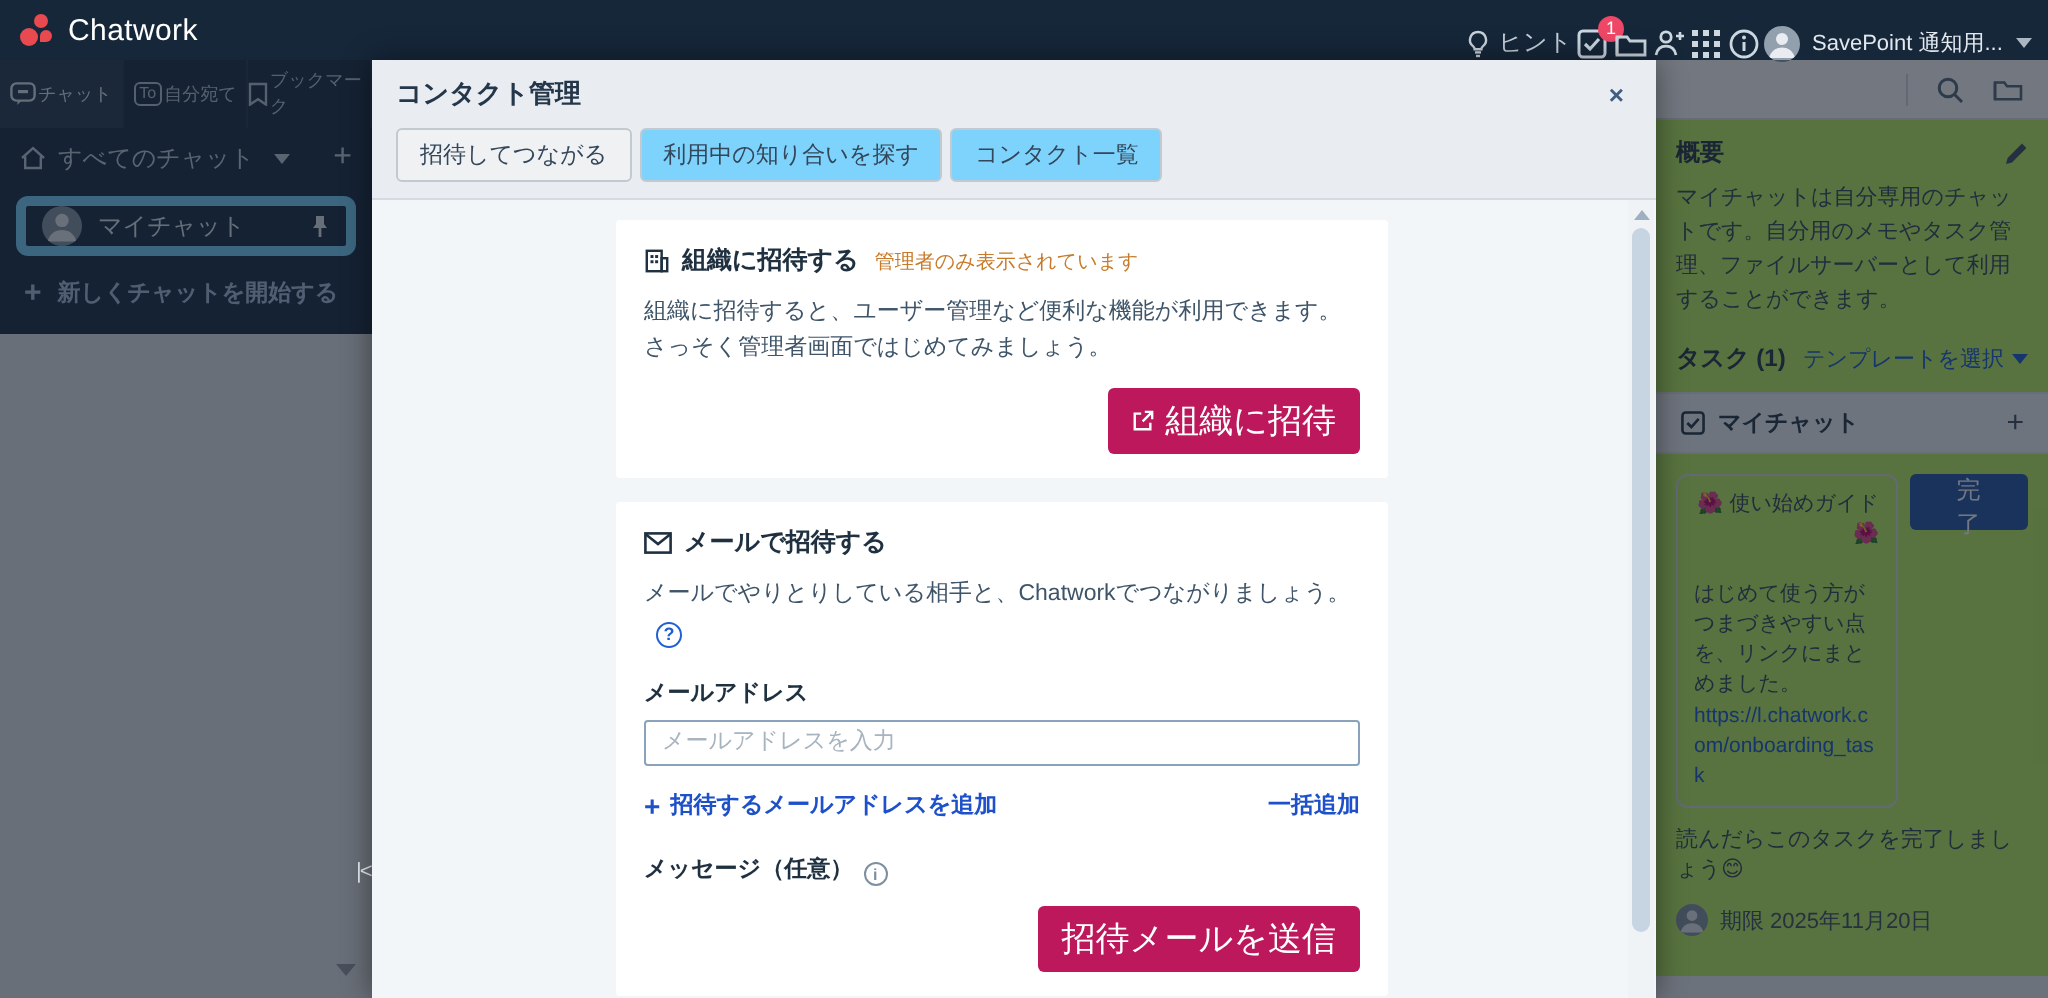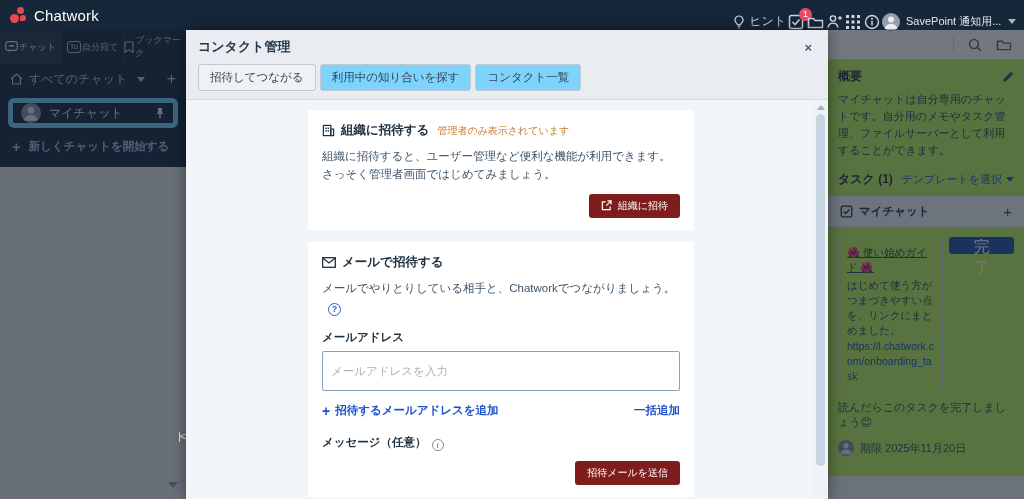--- a/index.html
+++ b/index.html
@@ -60,23 +60,23 @@
   .rp-title { font-size:12px; font-weight:bold; color:#2b3c4e; }
   .rp-desc { font-size:11px; color:#3c4f63; line-height:1.55; margin-bottom:12px; }
   .rp-task-head { display:flex; align-items:center; justify-content:space-between; margin:4px 0 8px; }
   .rp-link { color:#2160d3; font-size:11px; cursor:pointer; display:flex; align-items:center; gap:4px; }
   .tri { width:0; height:0; border-left:4px solid transparent; border-right:4px solid transparent; border-top:5px solid #2160d3; }
   .add-task { display:flex; align-items:center; gap:6px; background:#f2f5f8; border-top:1px solid #e1e6eb; border-bottom:1px solid #e1e6eb;
     margin:0 -10px; padding:6px 12px; color:#2b3c4e; font-size:11.5px; font-weight:bold; cursor:pointer; }
   .add-task .plus { margin-left:auto; font-weight:normal; font-size:15px; color:#44556a; }
   .task-wrap { display:flex; gap:6px; padding:10px 0 4px; }
   .task-card { width:132px; border:1px solid #d8dde3; border-radius:6px; padding:7px 8px; font-size:10.5px; color:#3b4d60; line-height:1.45; }
-  .task-card .flower-line { text-align:left; margin-bottom:2px;text-decoration:underline; }
+  .task-card .flower-line { text-align:right; margin-bottom:14px; }
   .task-card a { color:#2160d3; word-break:break-all; text-decoration:none; font-size:10.5px; cursor:pointer; }
-  .btn-done { height:17px; background:#2c5cad; color:#fff; border:none; border-radius:3px; font-size:16px; padding:0 20px;
+  .btn-done { height:28px; background:#2c5cad; color:#fff; border:none; border-radius:3px; font-size:12px; padding:0 20px;
     cursor:pointer; font-family:inherit; }
   .task-note { font-size:11px; color:#3b4d60; margin:4px 0 10px; }
   .task-due { display:flex; align-items:center; gap:6px; font-size:11px; color:#44566a; padding-bottom:10px; }
   .avatar-xs { width:16px; height:16px; border-radius:50%; background:#8b99a8; display:flex; align-items:center; justify-content:center; overflow:hidden; }
 
   
   .overlay { position:absolute; top:30px; left:0; width:1024px; height:469px; background:rgba(13,22,36,.58); z-index:60; }
   .collapse-ctl { position:absolute; left:178px; top:430px; color:#e8edf2; font-size:11px; z-index:61; cursor:pointer; letter-spacing:-1px; }
 
   
@@ -91,28 +91,28 @@
     padding:5px 11px; cursor:pointer; font-family:inherit; }
   .mtab.active { background:#f0f1f3; }
   .modal-body { position:relative; flex:1; overflow:hidden; padding:10px 26px 16px 14px; }
   .mcol { width:386px; margin:0 auto; }
   .card { background:#fff; border-radius:2px; padding:12px 14px; margin-bottom:12px; }
   .card-head { display:flex; align-items:center; gap:6px; margin-bottom:8px; }
   .card-title { font-size:12.5px; font-weight:bold; color:#1f3040; }
   .admin-note { font-size:10px; color:#c87a28; margin-left:2px; }
   .card-desc { font-size:11.5px; color:#3e5468; line-height:1.6; }
   .btn-row { display:flex; justify-content:flex-end; margin-top:10px; }
-  .btn-primary { background:#7f1d1d; color:#fff; border:none; border-radius:3px; font-size:10px; padding:5px 12px;
+  .btn-primary { background:#be185d; color:#fff; border:none; border-radius:3px; font-size:17px; padding:5px 12px;
     display:flex; align-items:center; gap:6px; cursor:pointer; font-family:inherit; }
   .help-circ { display:inline-flex; width:13px; height:13px; border:1px solid #2160d3; color:#2160d3; border-radius:50%;
     font-size:9px; align-items:center; justify-content:center; font-weight:bold; cursor:pointer; vertical-align:-2px; margin-left:6px; }
   .info-circ { display:inline-flex; width:12px; height:12px; border:1px solid #7e8fa0; color:#7e8fa0; border-radius:50%;
     font-size:8px; align-items:center; justify-content:center; cursor:pointer; vertical-align:-2px; margin-left:5px; }
   .fld-label { font-size:11.5px; font-weight:bold; color:#1f3040; margin:14px 0 6px; }
-  .txt-input { width:100%; height:40px; border:1px solid #8aa3bd; border-radius:2px; padding:0 8px; font-size:11.5px;
+  .txt-input { width:100%; height:23px; border:1px solid #8aa3bd; border-radius:2px; padding:0 8px; font-size:11.5px;
     color:#33475c; font-family:inherit; outline:none; background:#fff; }
   .txt-input::placeholder { color:#a7b3bf; }
   .links-row { display:flex; align-items:center; justify-content:space-between; margin-top:12px; }
   .blue-link { color:#1d50c9; font-size:11.5px; font-weight:bold; cursor:pointer; display:flex; align-items:center; gap:5px; }
   .txt-area { width:100%; height:42px; border:1px solid #8aa3bd; border-radius:2px; padding:5px 8px; font-size:11.5px;
     color:#33475c; font-family:inherit; outline:none; resize:none; background:#fff; }
   .txt-area::placeholder { color:#a7b3bf; }
 
   
   .m-scroll { position:absolute; right:1px; top:0; width:13px; height:469px; background:#f0f3f6; }

